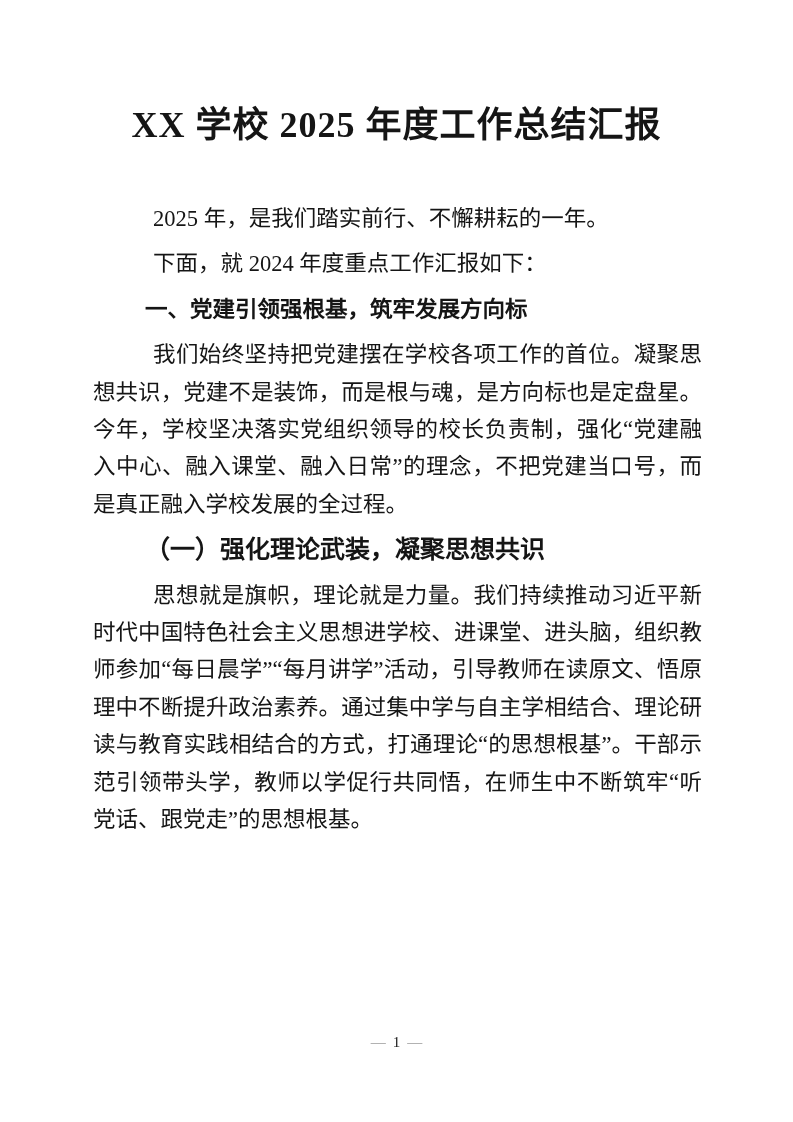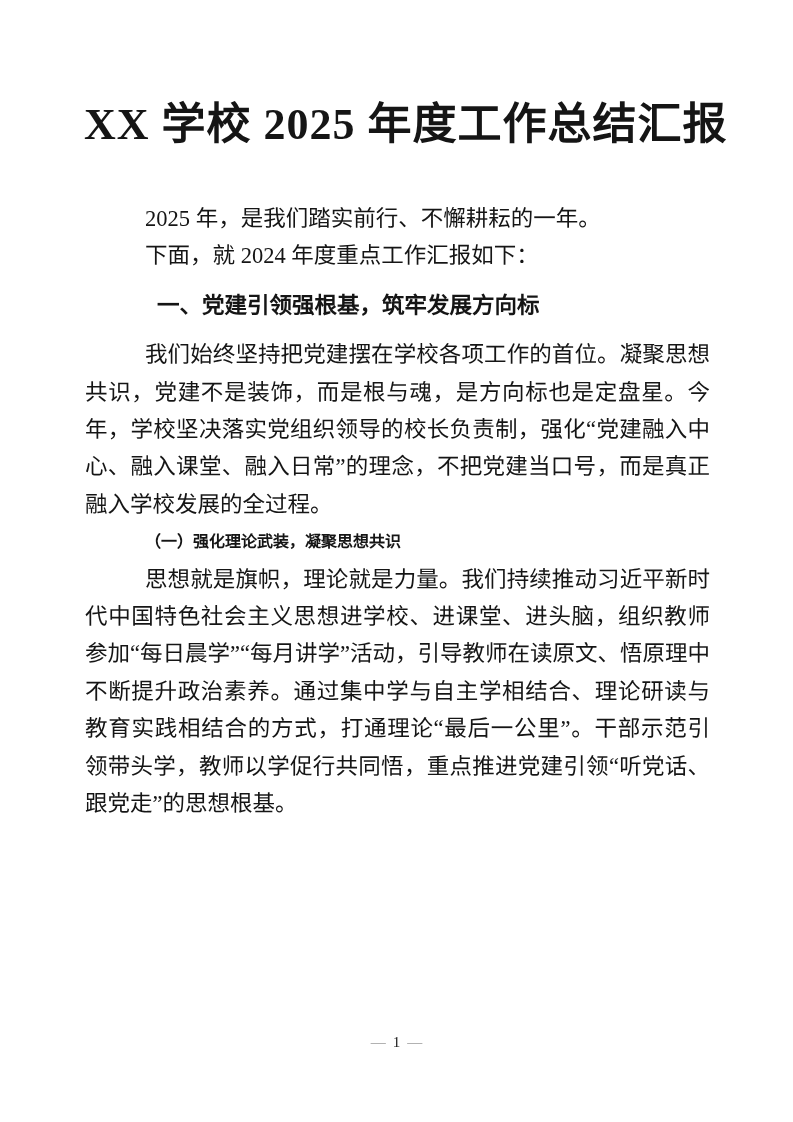--- a/index.html
+++ b/index.html
@@ -14,50 +14,50 @@
     background: #ffffff;
     color: #151515;
     overflow: hidden;
     font-family: "Liberation Serif", "DejaVu Serif", serif;
   }
   .doc-title {
     margin: 102px 84px 0 84px;
     text-align: center;
     font-family: "Liberation Serif", "DejaVu Serif", serif;
     font-weight: 700;
-    font-size: 44px;
+    font-size: 36px;
     line-height: 46px;
     letter-spacing: 1px;
     white-space: nowrap;
   }
   .content {
     margin: 52px 83px 0 85px;
     font-size: 22.5px;
     line-height: 37.4px;
     text-align: justify;
     text-justify: inter-ideograph;
   }
   .para {
-    margin: 0;
+    margin: 8px;
     text-indent: 60px;
   }
   .heading-1 {
-    margin: 12px;
+    margin: 0;
     text-indent: 60px;
     font-family: "Liberation Sans", "DejaVu Sans", sans-serif;
     font-weight: 700;
     font-size: 22.5px;
     line-height: 37.4px;
     text-align: left;
   }
   .heading-2 {
     margin: 0;
     text-indent: 60px;
     font-weight: 700;
-    font-size: 16px;
+    font-size: 25px;
     line-height: 37.4px;
     text-align: left;
   }
   .page-footer {
     position: absolute;
     left: 0;
     right: 0;
     top: 1031px;
     text-align: center;
     font-size: 15px;
@@ -80,20 +80,20 @@
 <div class="page">
 
   <h1 class="doc-title">XX 学校 2025 年度工作总结汇报</h1>
 
   <div class="content">
     <p class="para">2025 年，是我们踏实前行、不懈耕耘的一年。</p>
     <p class="para">下面，就 2024 年度重点工作汇报如下：</p>
     <p class="heading-1">一、党建引领强根基，筑牢发展方向标</p>
     <p class="para">我们始终坚持把党建摆在学校各项工作的首位。凝聚思想共识，党建不是装饰，而是根与魂，是方向标也是定盘星。今年，学校坚决落实党组织领导的校长负责制，强化“党建融入中心、融入课堂、融入日常”的理念，不把党建当口号，而是真正融入学校发展的全过程。</p>
     <p class="heading-2">（一）强化理论武装，凝聚思想共识</p>
-    <p class="para">思想就是旗帜，理论就是力量。我们持续推动习近平新时代中国特色社会主义思想进学校、进课堂、进头脑，组织教师参加“每日晨学”“每月讲学”活动，引导教师在读原文、悟原理中不断提升政治素养。通过集中学与自主学相结合、理论研读与教育实践相结合的方式，打通理论“最后一公里”。干部示范引领带头学，教师以学促行共同悟，重点推进党建引领“听党话、跟党走”的思想根基。</p>
+    <p class="para">思想就是旗帜，理论就是力量。我们持续推动习近平新时代中国特色社会主义思想进学校、进课堂、进头脑，组织教师参加“每日晨学”“每月讲学”活动，引导教师在读原文、悟原理中不断提升政治素养。通过集中学与自主学相结合、理论研读与教育实践相结合的方式，打通理论“的思想根基”。干部示范引领带头学，教师以学促行共同悟，在师生中不断筑牢“听党话、跟党走”的思想根基。</p>
   </div>
 
   <div class="page-footer">
     <span class="dash">—</span><span class="num">1</span><span class="dash">—</span>
   </div>
 
 </div>
 
 </body></html>

